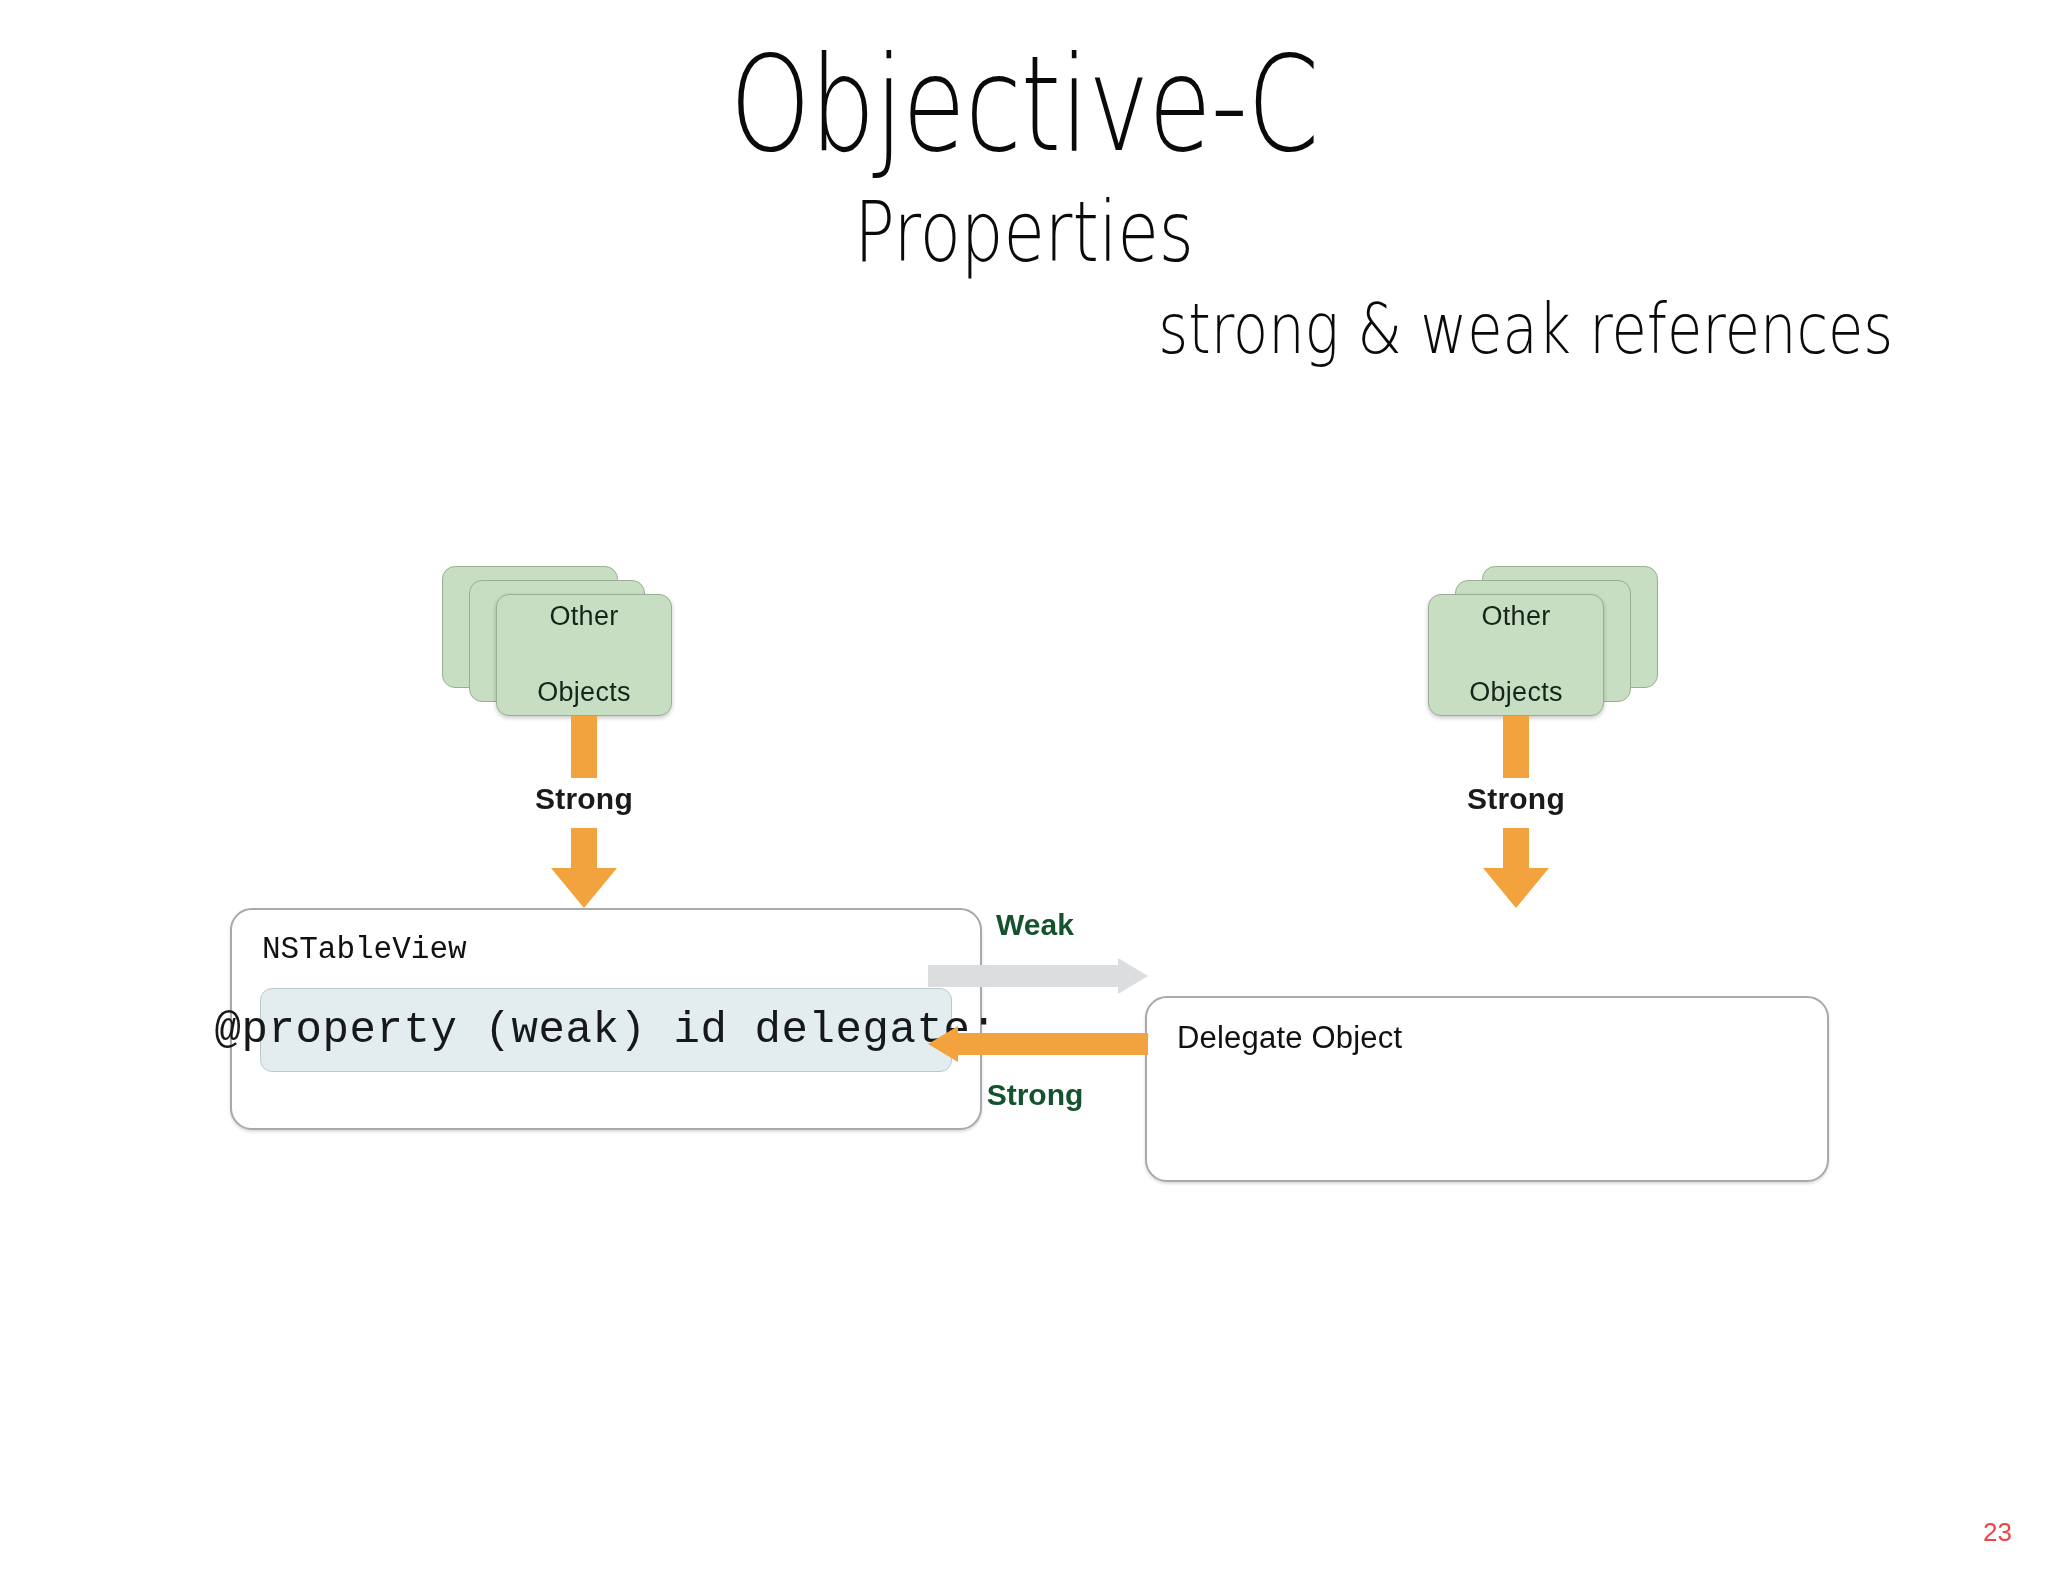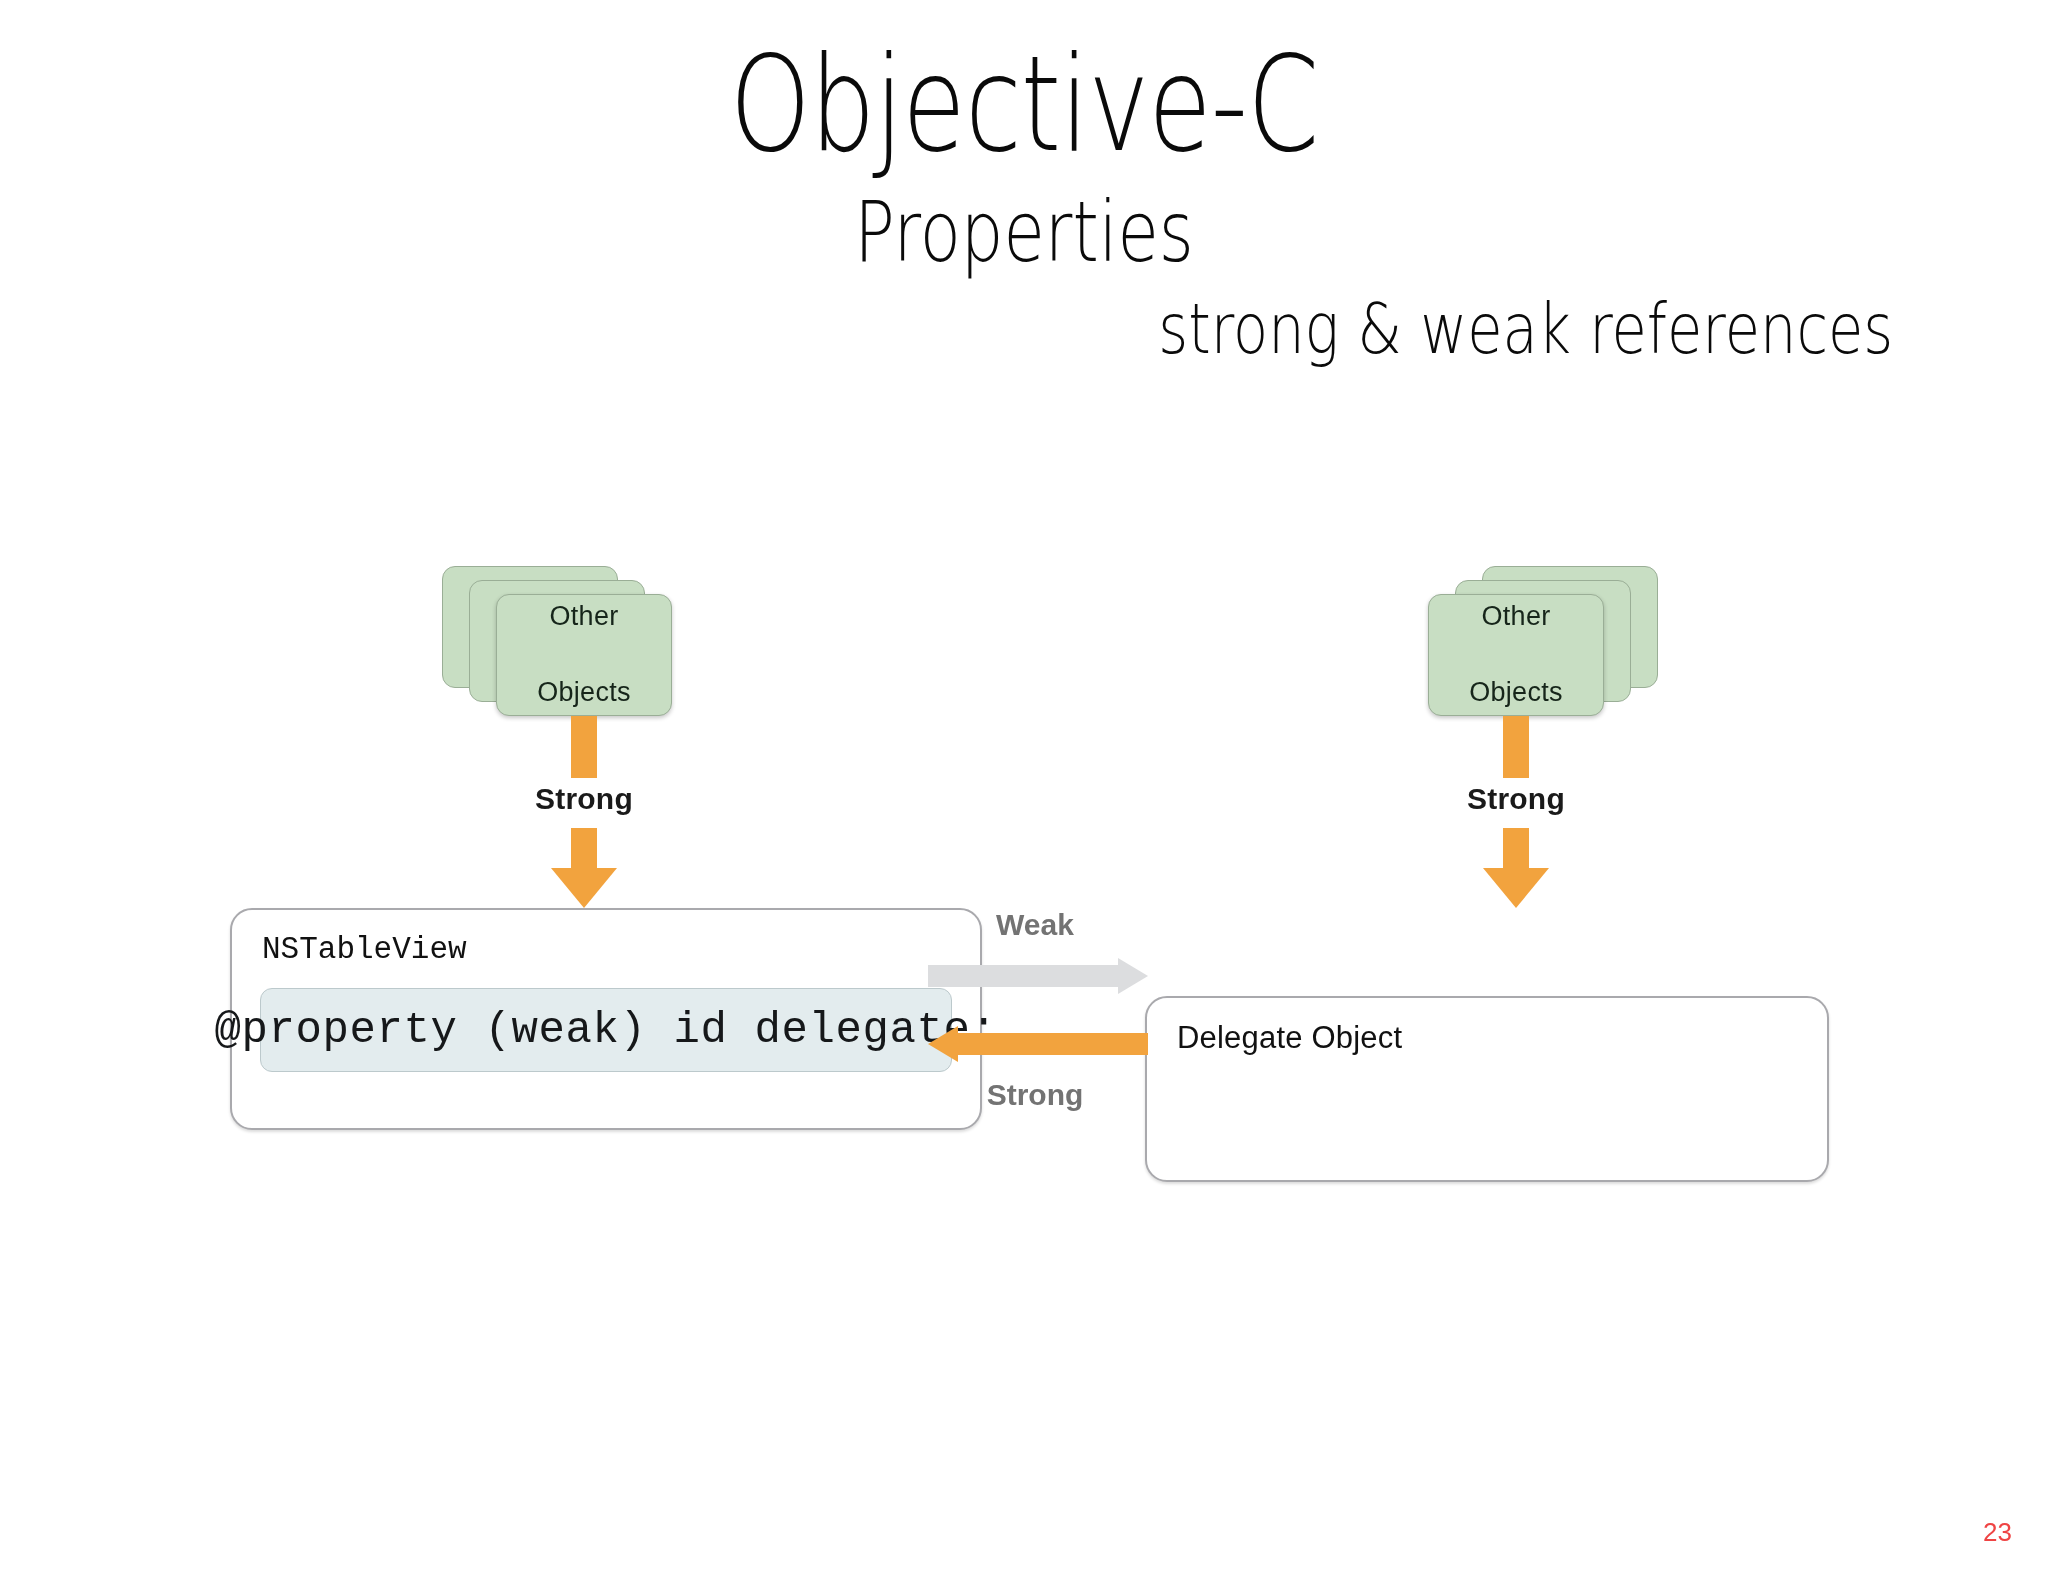--- a/index.html
+++ b/index.html
@@ -196,21 +196,21 @@
   .h-arrow.strong .h-head {
     border-top: 18px solid transparent;
     border-bottom: 18px solid transparent;
     border-right: 30px solid #f2a33e;
   }
   .h-label {
     position: absolute;
     font-family: "Liberation Sans", sans-serif;
     font-weight: bold;
     font-size: 30px;
-    color: #737373;
+    color: #14532d;
     white-space: nowrap;
     text-align: center;
   }
 
   
   #page-number {
     position: absolute;
     right: 36px;
     bottom: 28px;
     font-family: "Liberation Sans", sans-serif;

